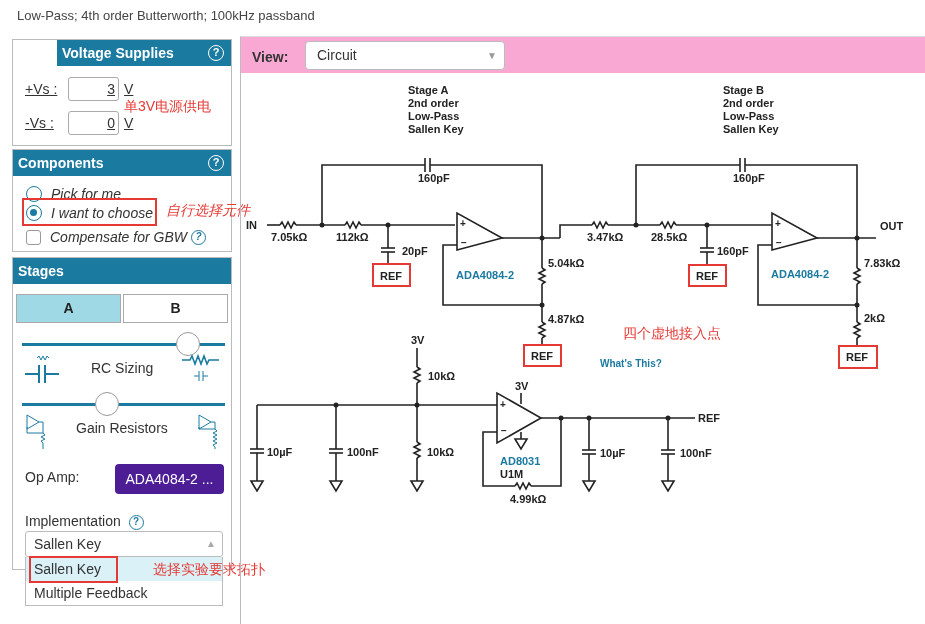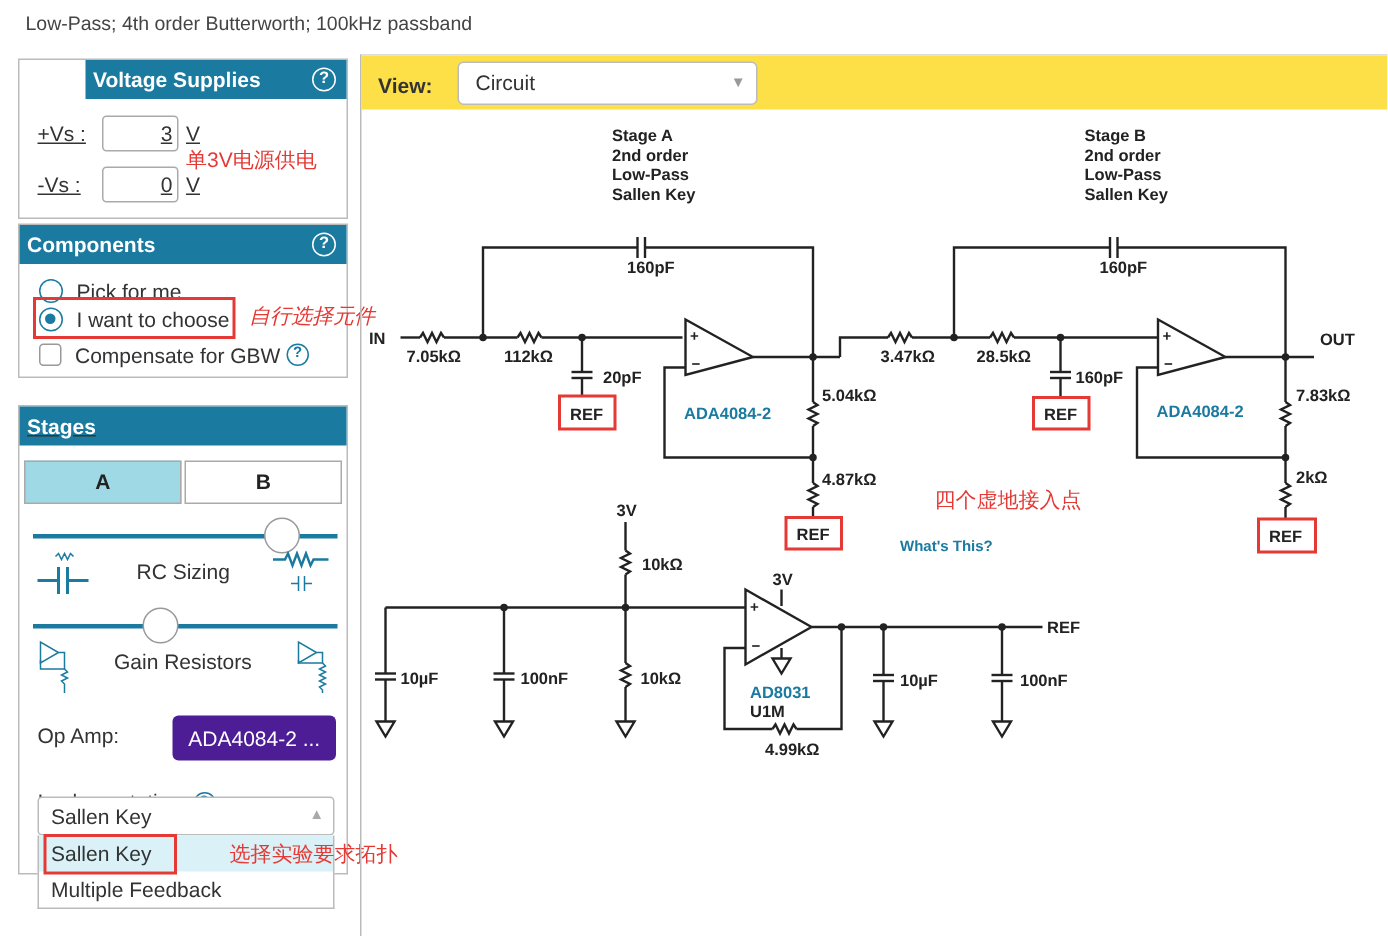--- a/index.html
+++ b/index.html
@@ -27,21 +27,21 @@
 
   .vs-row { position: absolute; left: 12px; font-size: 14px; color: #333; display: flex; align-items: center; text-decoration: underline; }
   .vs-label { width: 43px; }
   .vs-input {
     width: 51px; height: 24px; border: 1px solid #aaa; border-radius: 3px; text-align: right;
     padding-right: 3px; font-size: 14px; font-family: "Liberation Sans", sans-serif; color: #333;
   }
   .vs-unit { margin-left: 5px; }
   .annot { position: absolute; color: #e53935; font-size: 14px; }
 
-  .radio-row { position: absolute; left: 13px; font-size: 14px; color: #333; display: flex; align-items: flex-start; }
+  .radio-row { position: absolute; left: 13px; font-size: 14px; color: #333; display: flex; align-items: center; font-style: italic; }
   .radio {
     width: 16px; height: 16px; border-radius: 50%; border: 1.5px solid #1b7aa0; margin-right: 9px; position: relative; background: #fff;
   }
   .radio.on::after {
     content: ""; position: absolute; left: 3px; top: 3px; width: 7px; height: 7px; border-radius: 50%; background: #1b7aa0;
   }
   .checkbox { width: 15px; height: 15px; border: 1px solid #999; border-radius: 3px; margin-right: 9px; background: #fff; }
   .red-box { position: absolute; border: 2px solid #e53935; }
 
   .stage-tabs { position: absolute; left: 3px; top: 36px; display: flex; }
@@ -70,21 +70,21 @@
   .impl-select .arrow { position: absolute; right: 6px; top: 0; color: #aaa; font-size: 10px; }
   .dropdown {
     position: absolute; left: 25px; top: 557px; width: 198px; height: 49px; border: 1px solid #bbb;
     border-top: none; background: #fff; font-size: 14px;
   }
   .dd-item { height: 24px; line-height: 24px; padding-left: 8px; color: #333; }
   .dd-item.sel { background: #d9f1f7; }
 
   
   .view-area { position: absolute; left: 240px; top: 36px; width: 685px; height: 588px; border-left: 1px solid #bbb; border-top: 1px solid #ddd; }
-  .view-bar { height: 36px; background: #fde047; position: relative; }
+  .view-bar { height: 36px; background: #f9a8d4; position: relative; }
   .view-label { position: absolute; left: 11px; top: 12px; font-weight: bold; font-size: 14px; color: #333; }
   .view-select {
     position: absolute; left: 64px; top: 4px; width: 200px; height: 29px; border: 1px solid #bbb; border-radius: 4px;
     background: #fff; font-size: 14px; line-height: 27px; padding-left: 11px; color: #333;
   }
   .view-select .arrow { position: absolute; right: 7px; top: 0; color: #999; font-size: 10px; }
 
   svg.circuit { position: absolute; left: 0; top: 0; }
   .sch text { font-family: "Liberation Sans", sans-serif; font-size: 11px; font-weight: bold; fill: #222; }
   .sch text.blue { fill: #1b7aa0; }
@@ -130,21 +130,21 @@
   </div>
   <div class="radio-row" style="top:79px;">
     <span class="checkbox"></span>
     <span>Compensate for GBW</span>
     <span class="help-blue">?</span>
   </div>
 </div>
 <div class="red-box" style="left:22px;top:198px;width:135px;height:28px;"></div>
 <div class="annot" style="left:166px;top:202px;font-style:italic;">自行选择元件</div>
 
-<div class="panel" style="top:270px;height:313px;text-decoration:underline;">
+<div class="panel" style="top:257px;height:313px;">
   <div class="panel-head">
     <span>Stages</span>
   </div>
   <div class="stage-tabs">
     <div class="stage-tab active">A</div>
     <div class="stage-tab">B</div>
   </div>
 
   <div class="slider" style="top:85px;">
     <div class="knob" id="knob-rc" style="left: 154.46px;"></div>

